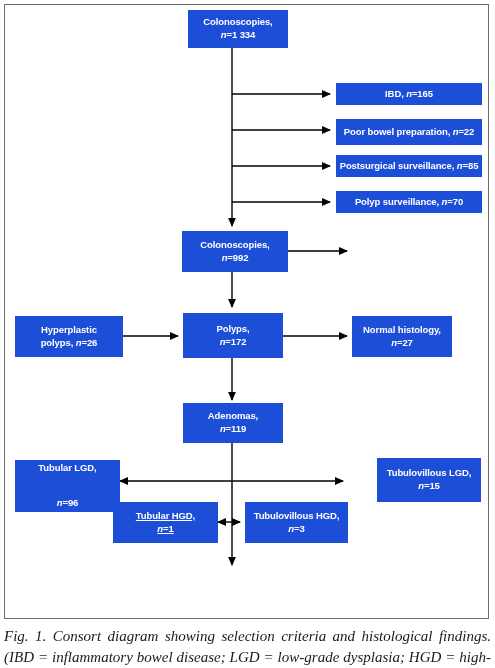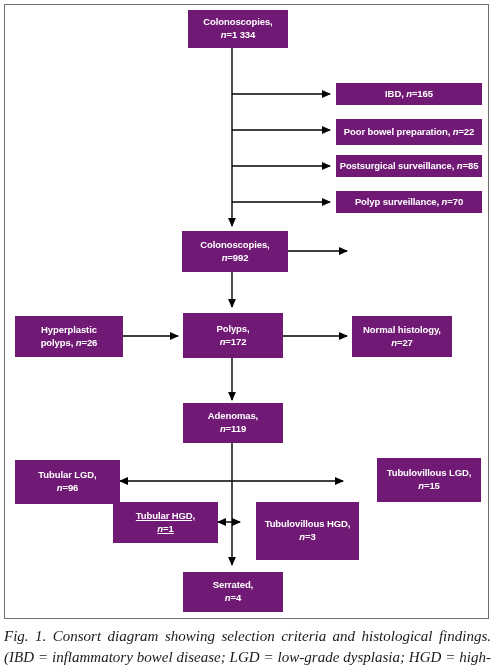--- a/index.html
+++ b/index.html
@@ -39,21 +39,21 @@
   .lines {
     position: absolute;
     left: 0;
     top: 0;
     width: 495px;
     height: 622px;
     pointer-events: none;
   }
   .node {
     position: absolute;
-    background: #701a75;
+    background: #1d4ed8;
     color: #ffffff;
     display: flex;
     flex-direction: column;
     align-items: center;
     justify-content: center;
     text-align: center;
     font-size: 9.5px;
     line-height: 1.35;
     font-weight: bold;
     letter-spacing: -0.1px;
@@ -167,42 +167,38 @@
     <div class="node" style="left:352px; top:316px; width:100px; height:41px;">
       <span class="l1">Normal histology,</span>
       <span class="l2"><i>n</i>=27</span>
     </div>
 
     <div class="node" style="left:183px; top:403px; width:100px; height:40px;">
       <span class="l1">Adenomas,</span>
       <span class="l2"><i>n</i>=119</span>
     </div>
 
-    <div class="node" style="left:15px; top:460px; width:105px; height:44px;">
+    <div class="node" style="left:15px; top:460px; width:105px; height:52px;justify-content:space-between;">
       <span class="l1">Tubular LGD,</span>
       <span class="l2"><i>n</i>=96</span>
     </div>
 
     <div class="node" style="left:348px; top:458px; width:104px; height:44px;margin-left:29px;">
       <span class="l1">Tubulovillous LGD,</span>
       <span class="l2"><i>n</i>=15</span>
     </div>
 
     <div class="node" style="left:113px; top:502px; width:105px; height:41px;text-decoration:underline;">
       <span class="l1">Tubular HGD,</span>
       <span class="l2"><i>n</i>=1</span>
     </div>
 
-    <div class="node" style="left:256px; top:502px; width:103px; height:58px;">
+    <div class="node" style="left:245px; top:502px; width:103px; height:41px;">
       <span class="l1">Tubulovillous HGD,</span>
       <span class="l2"><i>n</i>=3</span>
     </div>
 
-    <div class="node" style="left:183px; top:572px; width:100px; height:40px;">
-      <span class="l1">Serrated,</span>
-      <span class="l2"><i>n</i>=4</span>
-    </div>
 
   </div>
 
   <div class="caption">Fig. 1. Consort diagram showing selection criteria and histological findings. (IBD = inflammatory bowel disease; LGD = low-grade dysplasia; HGD = high-grade dysplasia.)</div>
 
 </div>
 
 </body></html>

